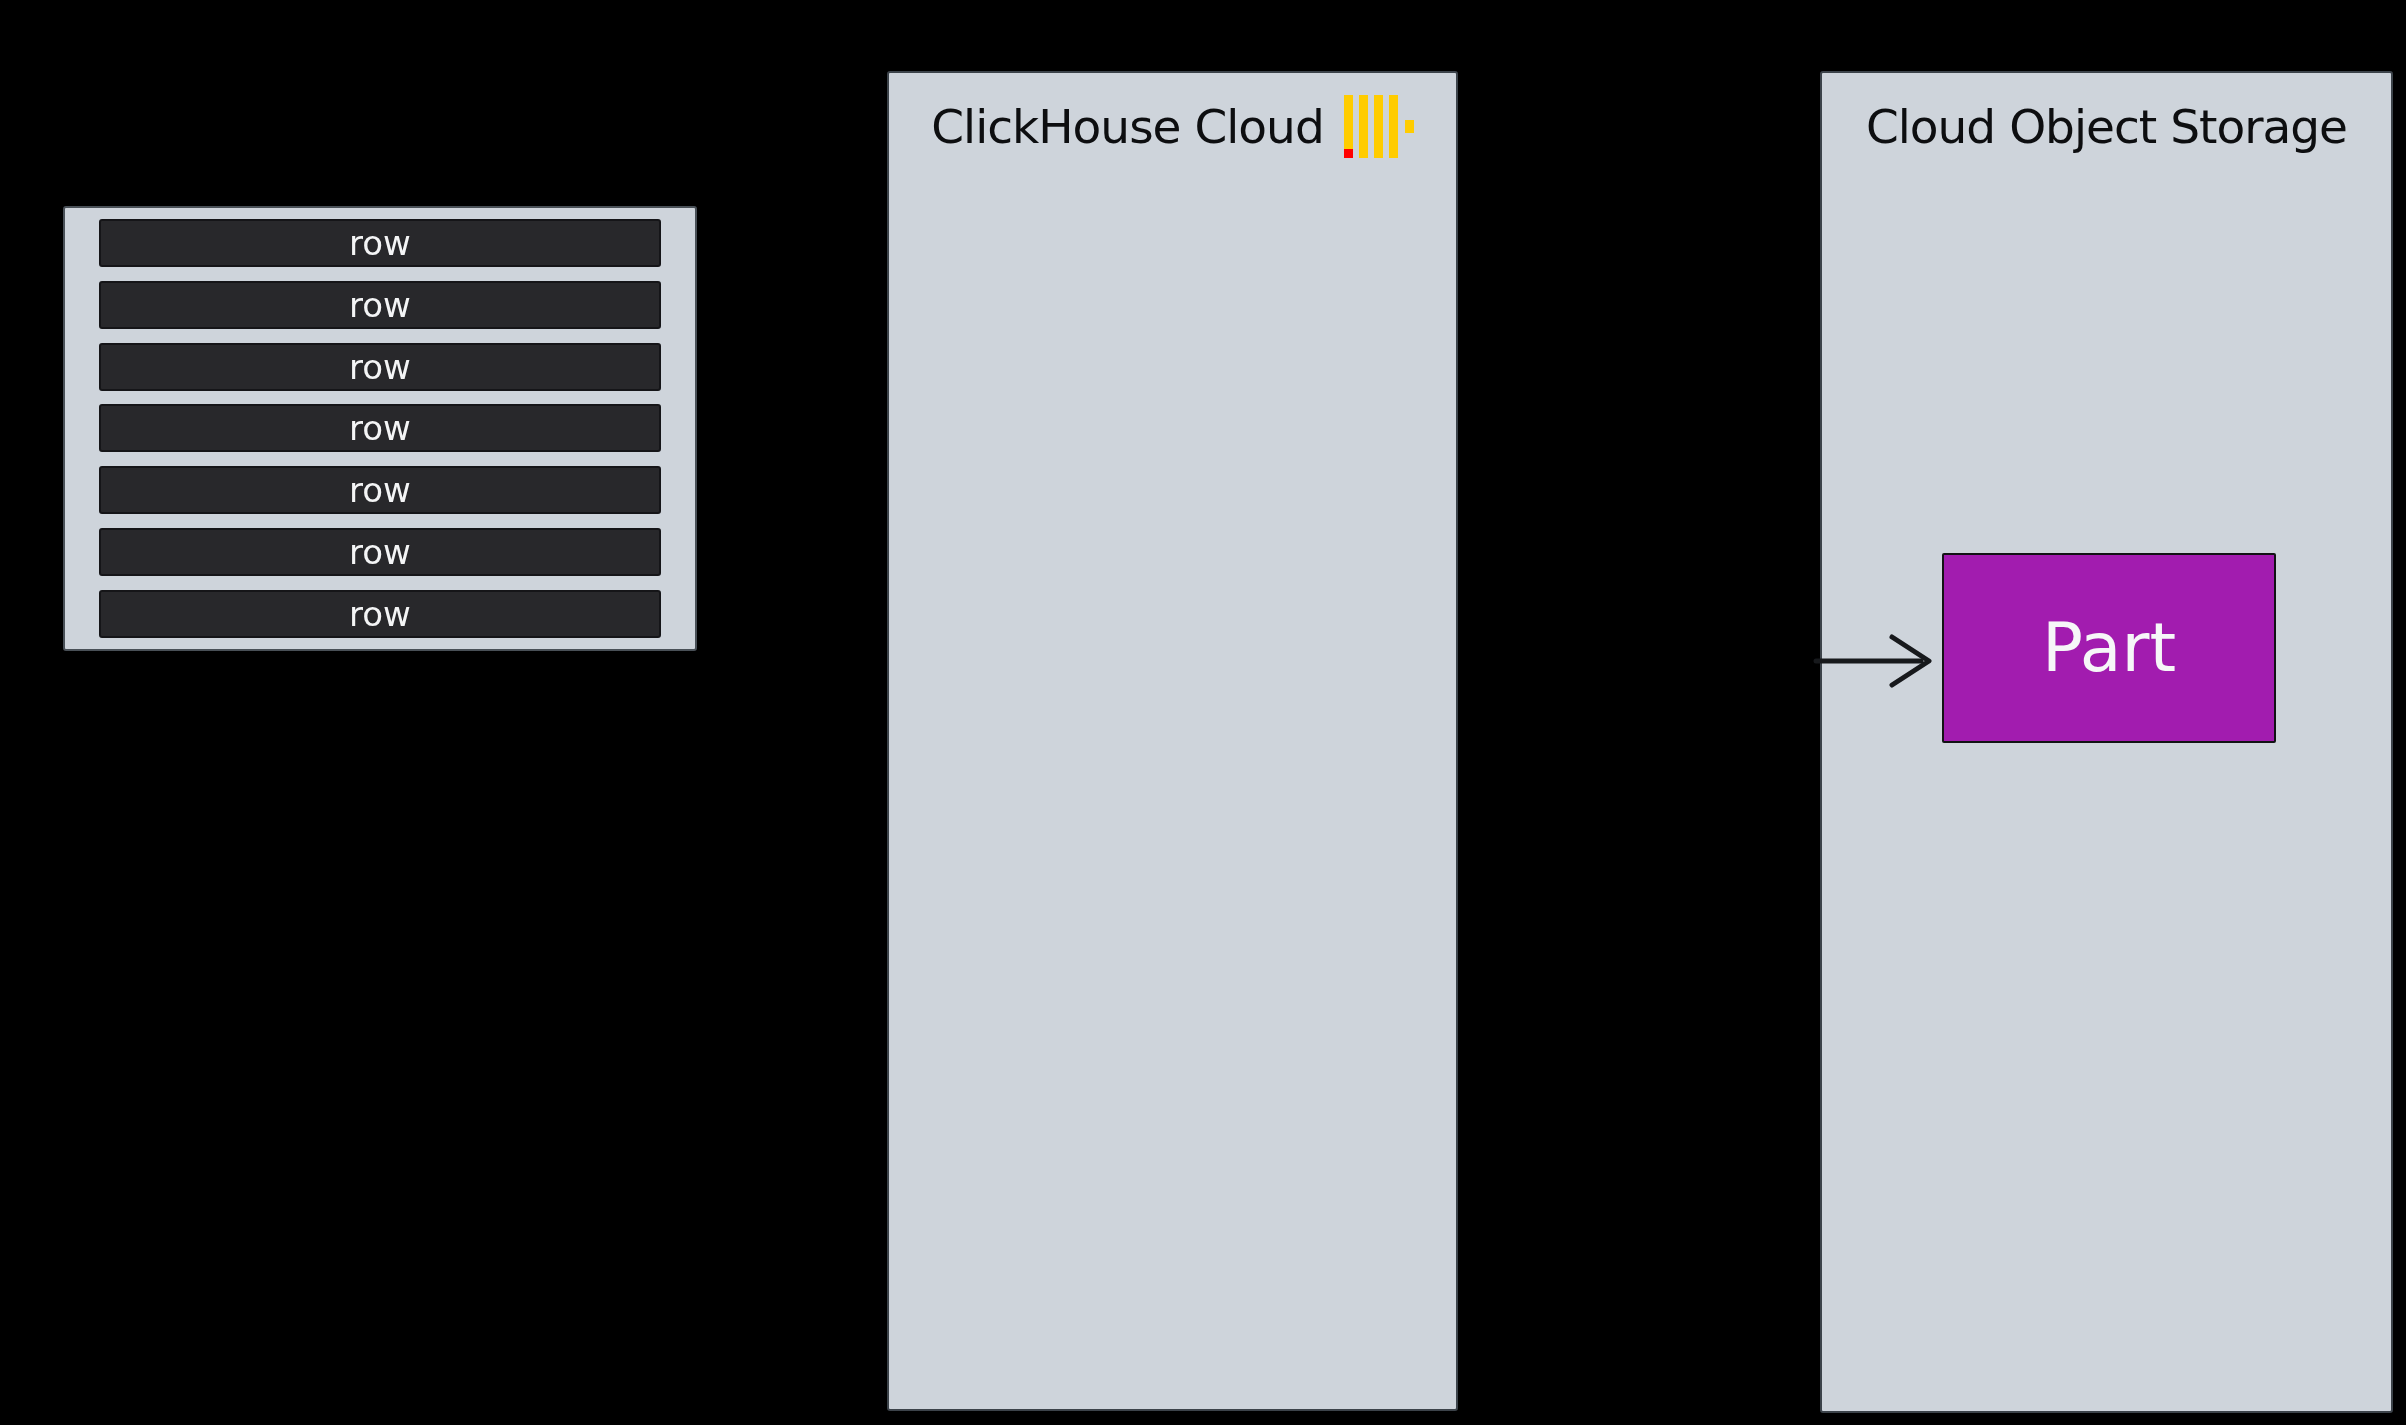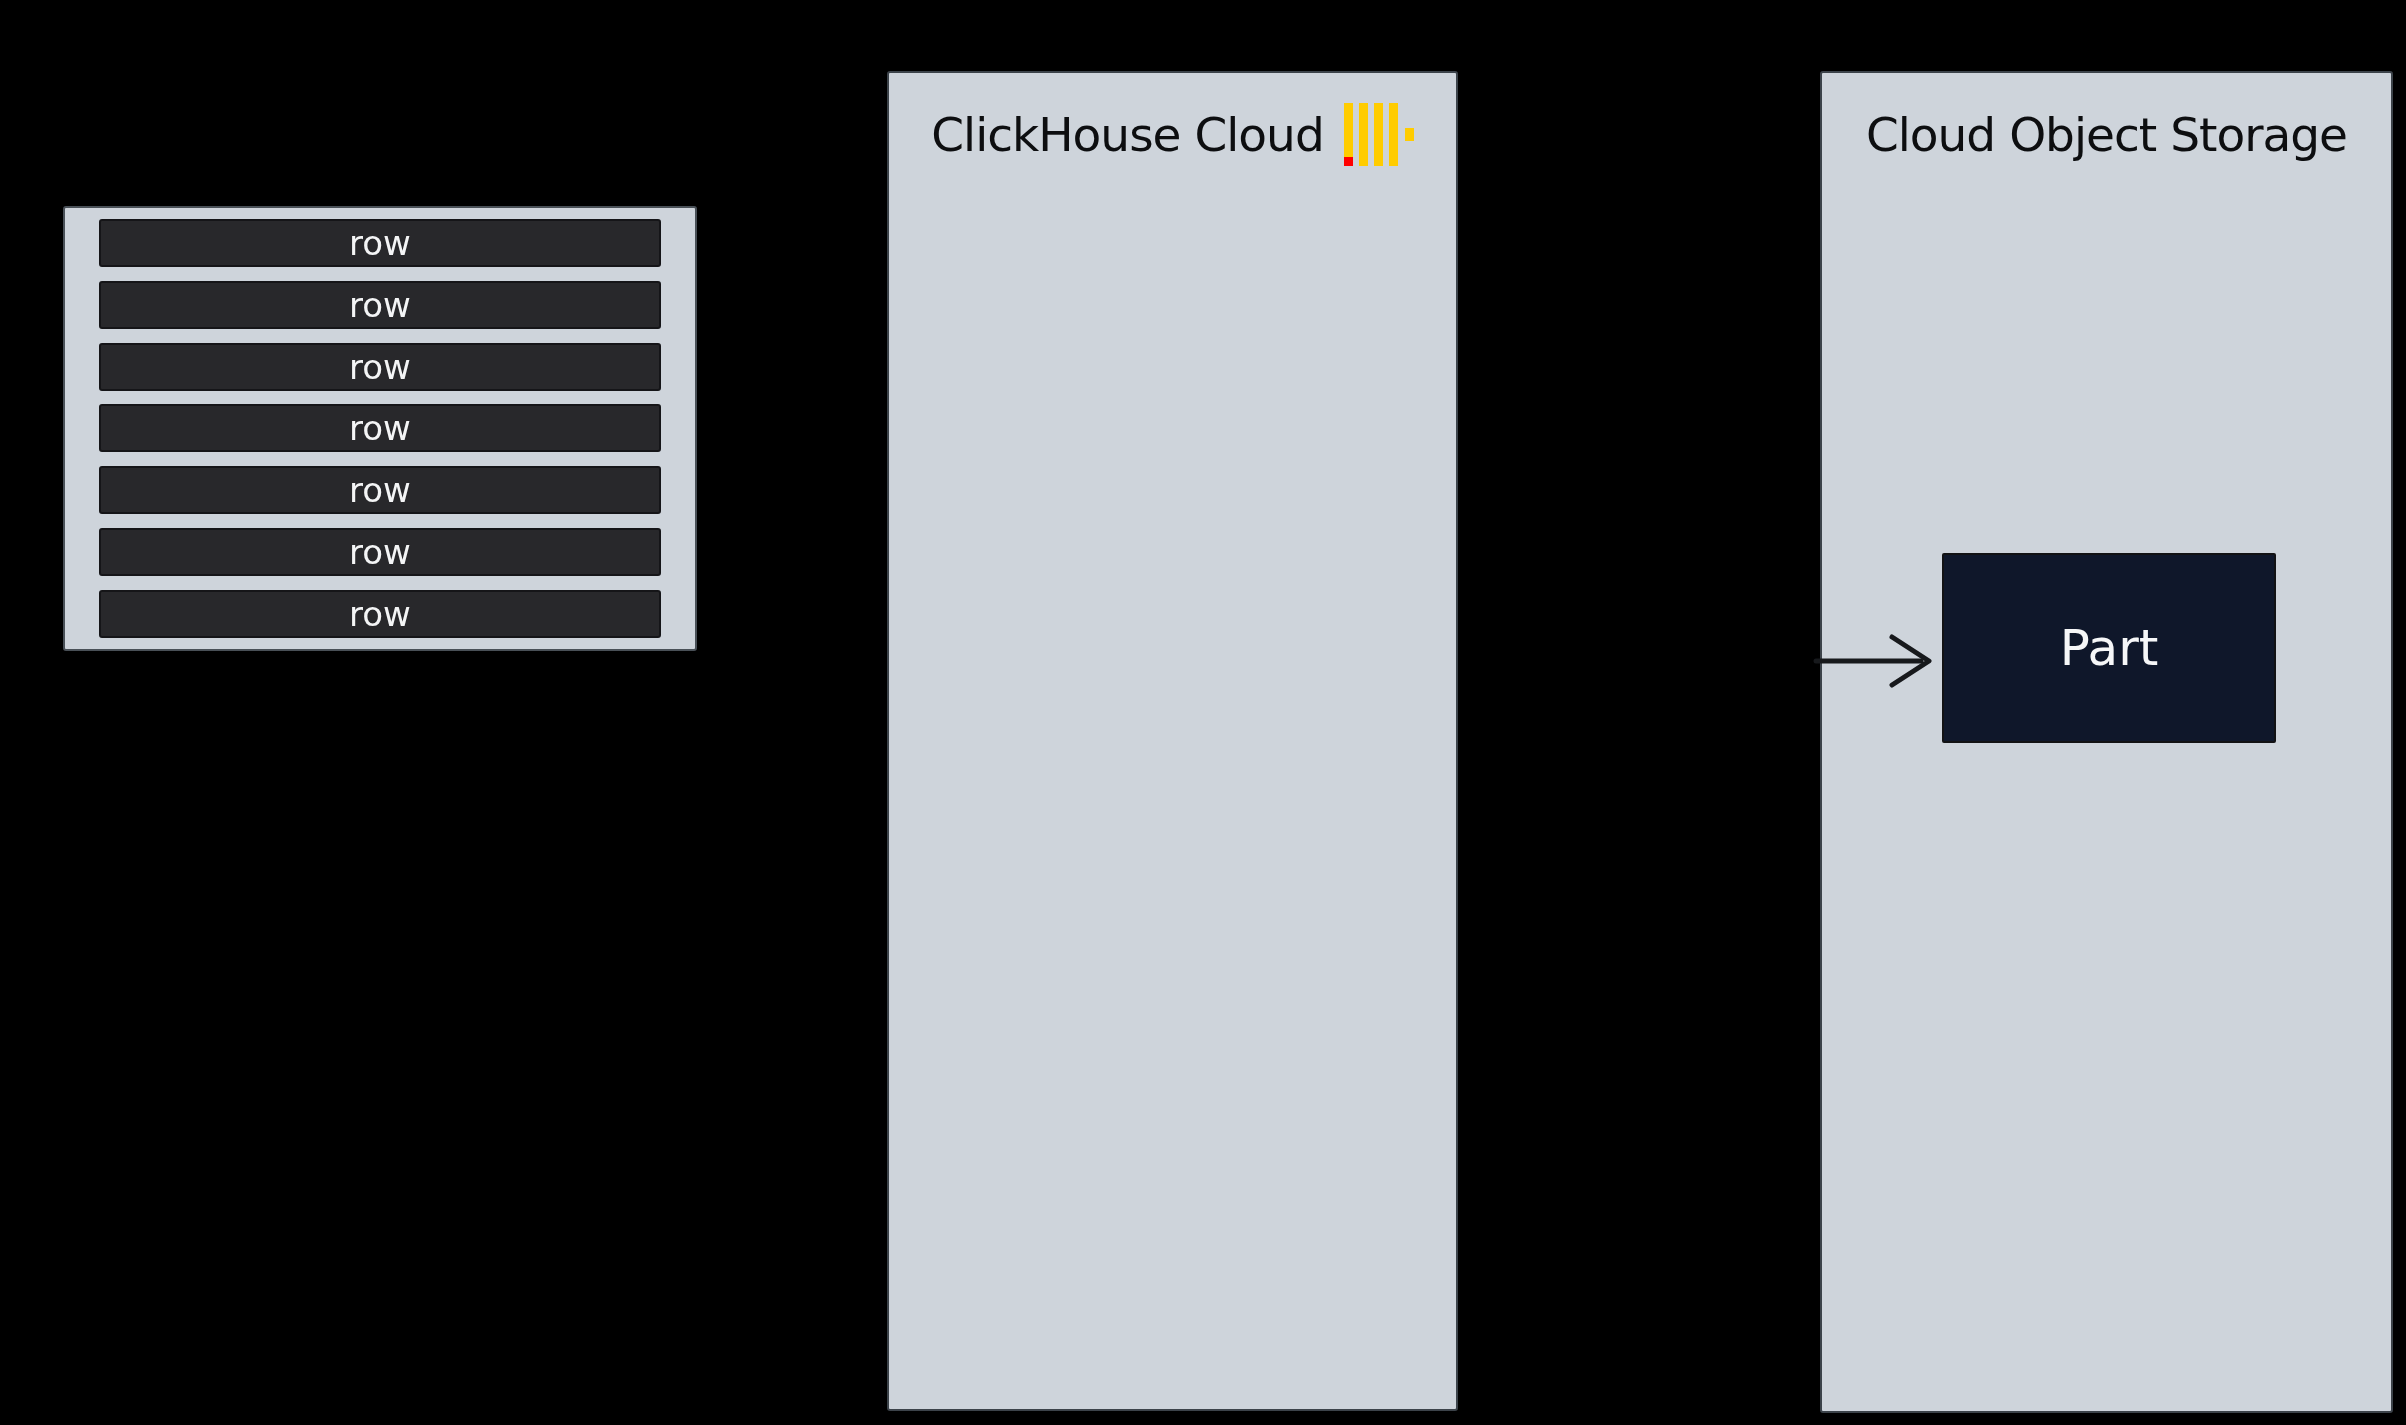--- a/index.html
+++ b/index.html
@@ -32,48 +32,48 @@
     box-sizing:border-box;
     display:flex;align-items:center;justify-content:center;
     color:#f4f5f6;
     font-size:34px;
     line-height:1;
   }
   
   .ch-panel{left:887px;top:71px;width:571px;height:1340px;}
   .cos-panel{left:1820px;top:71px;width:573px;height:1342px;}
   .panel-title-row{
-    margin-top:28px;
+    margin-top:20px;
     display:flex;align-items:center;justify-content:center;
     gap:20px;
     height:66px;
   }
   .panel-title{
     color:#0d0e10;
     font-size:47px;
     letter-spacing:-1px;
     white-space:nowrap;
     line-height:1;
   }
   
   .ch-logo{display:flex;align-items:center;gap:6px;height:63px;}
   .ch-logo .bar{width:9px;height:63px;background:#ffcc00;}
   .ch-logo .bar.red-tip{background:linear-gradient(to bottom,#ffcc00 0 54px,#ff0000 54px 63px);}
   .ch-logo .bar.short{height:13px;margin-left:1px;}
   
   .part-box{
     position:absolute;
     left:120px;top:480px;width:334px;height:190px;
-    background:#0f172a;
+    background:#a21caf;
     border:2px solid #121214;
     border-radius:2px;
     box-sizing:border-box;
     display:flex;align-items:center;justify-content:center;
     color:#f6f7f8;
-    font-size:50px;
+    font-size:68px;
     line-height:1;
   }
   .overlay{
     position:absolute;left:0;top:0;
     pointer-events:none;
   }
 </style>
 </head>
 <body>
 

